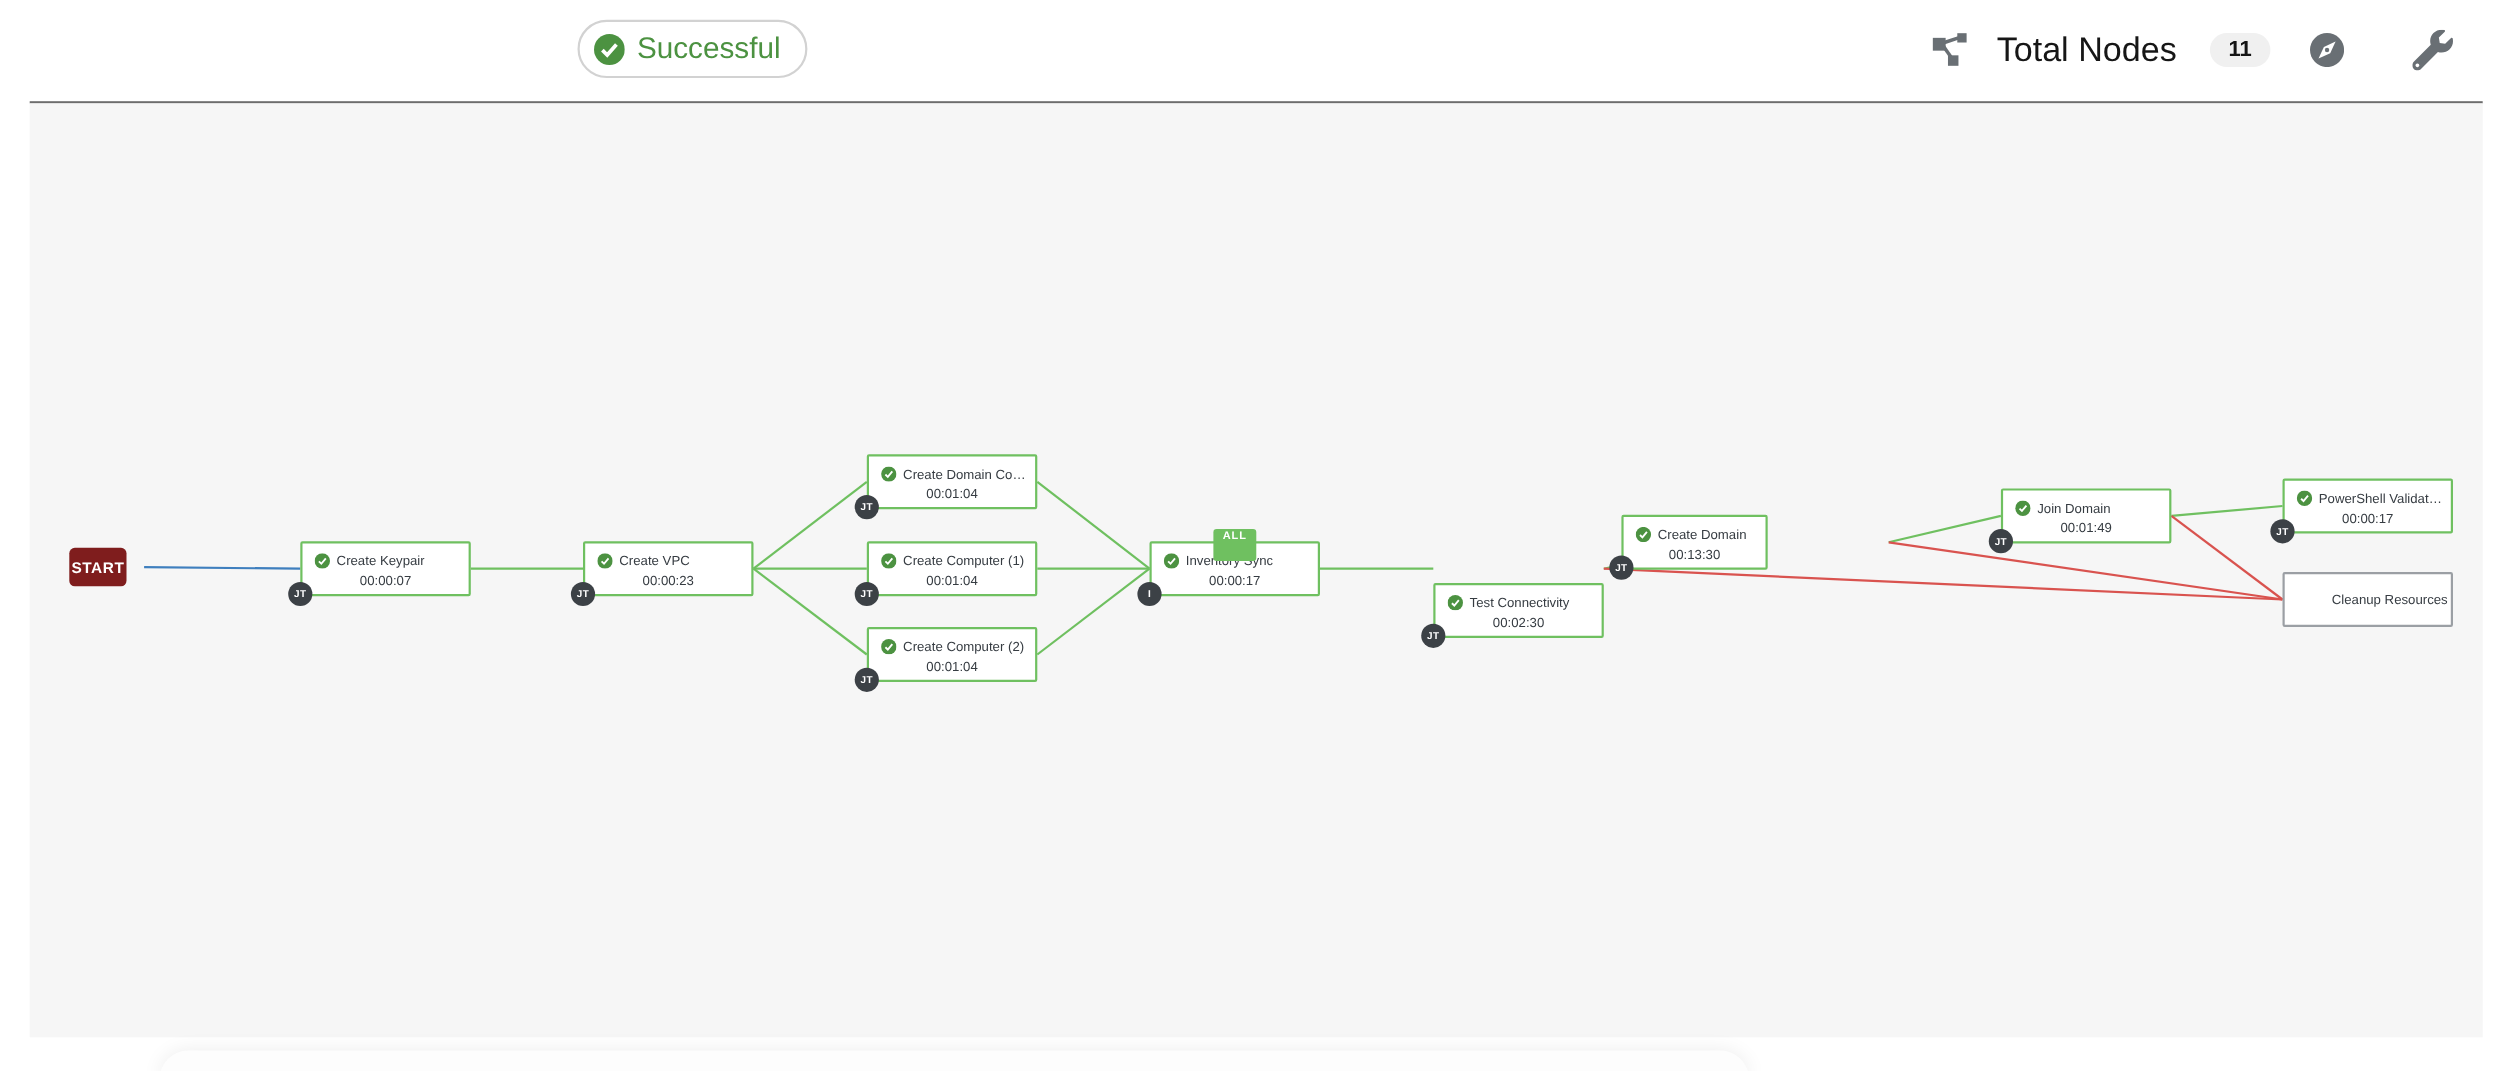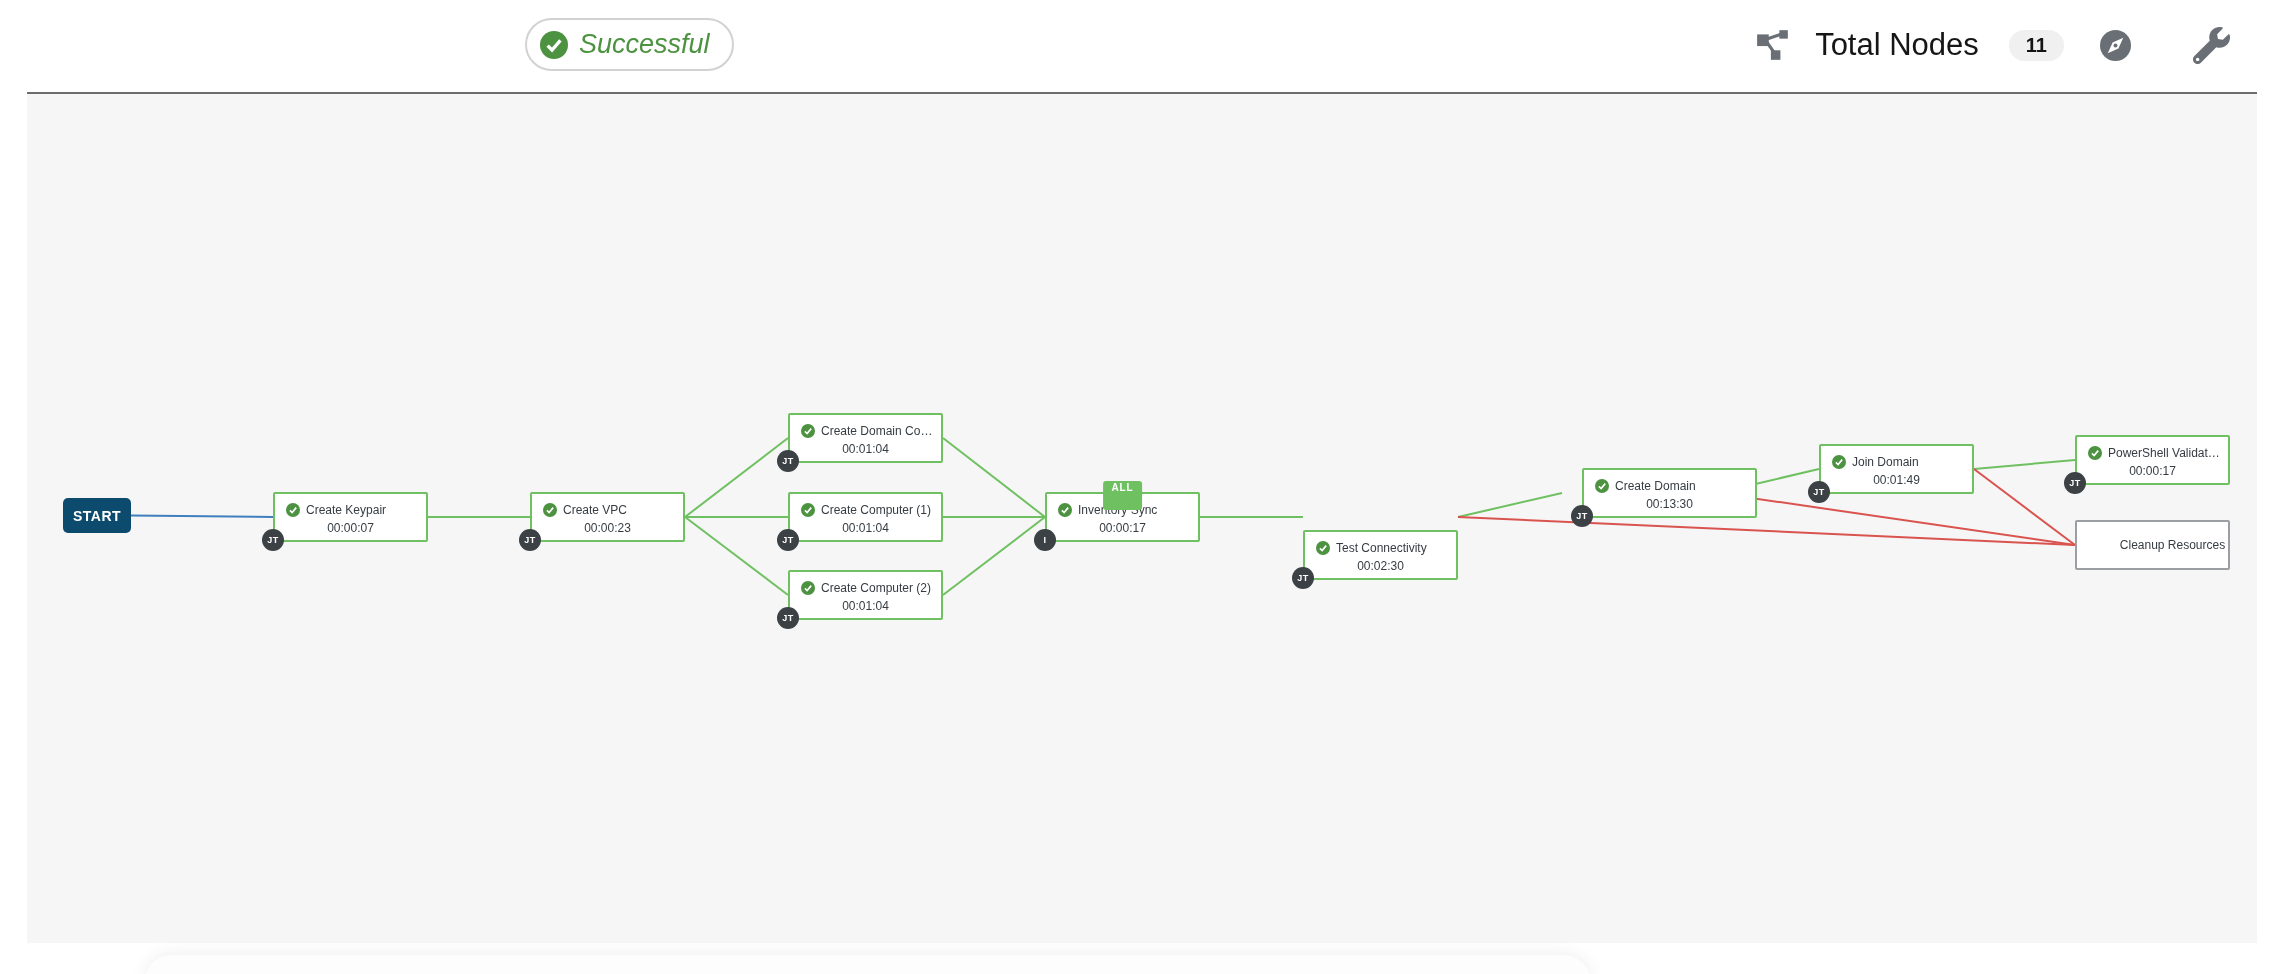--- a/index.html
+++ b/index.html
@@ -5,21 +5,21 @@
   * { margin:0; padding:0; box-sizing:border-box; }
   html,body { width:2290px; height:974px; background:#ffffff; overflow:hidden;
               font-family:"Liberation Sans", sans-serif; position:relative; }
 
   
   .page-header { position:absolute; left:0; top:0; width:2290px; height:92px; background:#fff; }
   .page-title { position:absolute; left:25px; top:24px; font-size:30px; font-weight:700;
                 color:#121212; letter-spacing:-0.3px; white-space:nowrap; }
   .status-pill { position:absolute; left:525px; top:18px; height:53px; display:flex; align-items:center;
                  gap:11px; padding:0 22px 0 13px; border:2px solid #d2d2d2; border-radius:28px; background:#fff; }
-  .status-pill .txt { font-size:27px; color:#4c9241;font-style:italic; }
+  .status-pill .txt { font-size:27px; color:#4c9241; }
   .header-right { position:absolute; right:60px; top:0; height:90px; display:flex; align-items:center; }
   .tn-label { font-size:31px; color:#161616; margin-left:24px; white-space:nowrap; }
   .count-pill { margin-left:30px; background:#f0f0f0; border-radius:17px; padding:4px 17px;
                 font-size:20px; font-weight:600; color:#151515; }
   .icon-btn { background:none; border:none; cursor:pointer; display:flex; align-items:center; padding:0; }
   .icon-btn.compass { margin-left:36px; }
   .icon-btn.wrench  { margin-left:62px; }
 
   
   .separator { position:absolute; left:27px; top:92px; width:2230px; height:2px; background:#6d6d6d; }
@@ -108,21 +108,21 @@
       <line x1="916" y1="501" x2="1018" y2="423" stroke="#6fc060" stroke-width="2"></line>
       <line x1="1173" y1="423" x2="1276" y2="423" stroke="#6fc060" stroke-width="2"></line>
       <line x1="1431" y1="423" x2="1535" y2="399" stroke="#6fc060" stroke-width="2"></line>
       <line x1="1431" y1="423" x2="2048" y2="451" stroke="#d9534f" stroke-width="2"></line>
       <line x1="1690" y1="399" x2="1792" y2="375" stroke="#6fc060" stroke-width="2"></line>
       <line x1="1690" y1="399" x2="2048" y2="451" stroke="#d9534f" stroke-width="2"></line>
       <line x1="1947" y1="375" x2="2048" y2="366" stroke="#6fc060" stroke-width="2"></line>
       <line x1="1947" y1="375" x2="2048" y2="451" stroke="#d9534f" stroke-width="2"></line>
     </svg>
   <div id="nodes-layer">
-      <div class="wf-start" style="left: 36px; top: 404px; width: 68px; height: 35px; background: #0c4a6e;">START</div>
+      <div class="wf-start" style="left: 36px; top: 404px; width: 52px; height: 35px; background: #7f1d1d;">START</div>
       <div class="wf-node" style="left: 246px; top: 398px; width: 155px; height: 50px; border-color: rgb(111, 192, 96);">
         <div class="row1">
           <svg width="14" height="14" viewBox="0 0 14 14">
             <circle cx="7" cy="7" r="7" fill="#4c9241"></circle>
             <path d="M3.9 7.4 6.1 9.5 10.2 4.6" fill="none" stroke="#fff" stroke-width="1.7"></path>
           </svg>
           <span class="label">Create Keypair</span>
         </div>
         <div class="elapsed">00:00:07</div>
         <span class="type-badge">JT</span>
@@ -187,21 +187,21 @@
         <div class="row1">
           <svg width="14" height="14" viewBox="0 0 14 14">
             <circle cx="7" cy="7" r="7" fill="#4c9241"></circle>
             <path d="M3.9 7.4 6.1 9.5 10.2 4.6" fill="none" stroke="#fff" stroke-width="1.7"></path>
           </svg>
           <span class="label">Test Connectivity</span>
         </div>
         <div class="elapsed">00:02:30</div>
         <span class="type-badge">JT</span>
       </div>
-      <div class="wf-node" style="left: 1555px; top: 374px; width: 175px; height: 50px; border-color: rgb(111, 192, 96);">
+      <div class="wf-node" style="left: 1447px; top: 374px; width: 133px; height: 50px; border-color: rgb(111, 192, 96);">
         <div class="row1">
           <svg width="14" height="14" viewBox="0 0 14 14">
             <circle cx="7" cy="7" r="7" fill="#4c9241"></circle>
             <path d="M3.9 7.4 6.1 9.5 10.2 4.6" fill="none" stroke="#fff" stroke-width="1.7"></path>
           </svg>
           <span class="label">Create Domain</span>
         </div>
         <div class="elapsed">00:13:30</div>
         <span class="type-badge">JT</span>
       </div>

